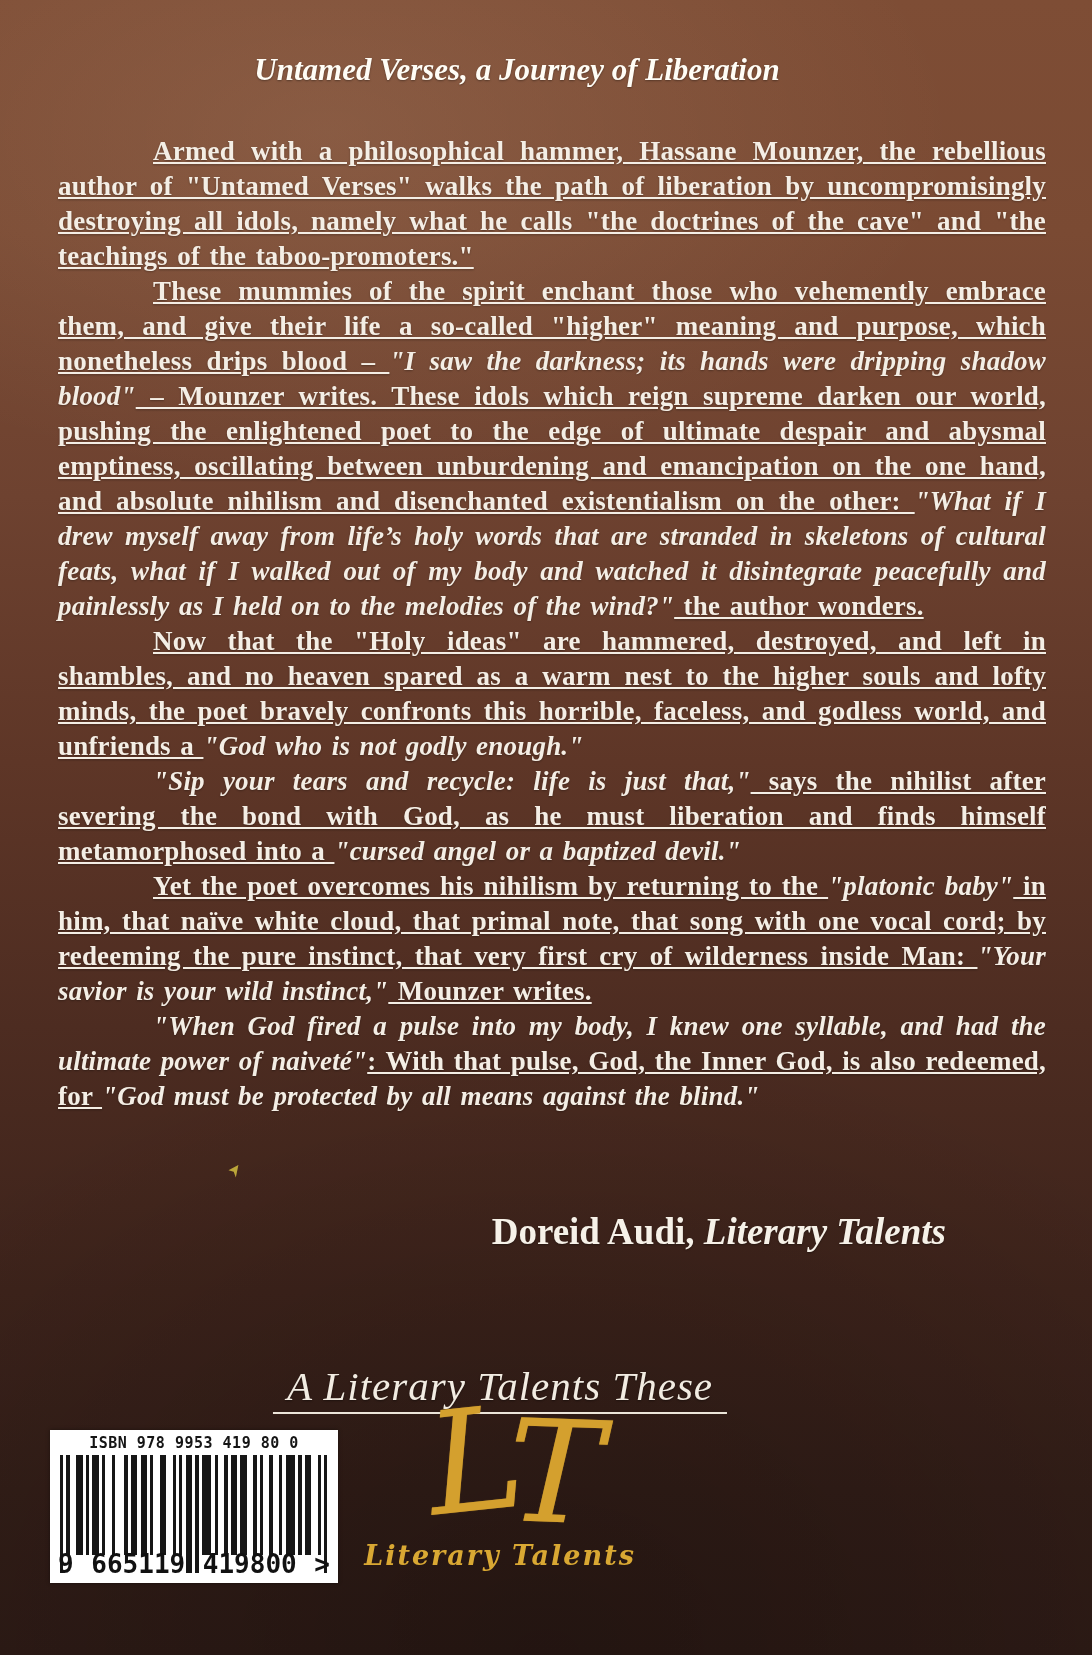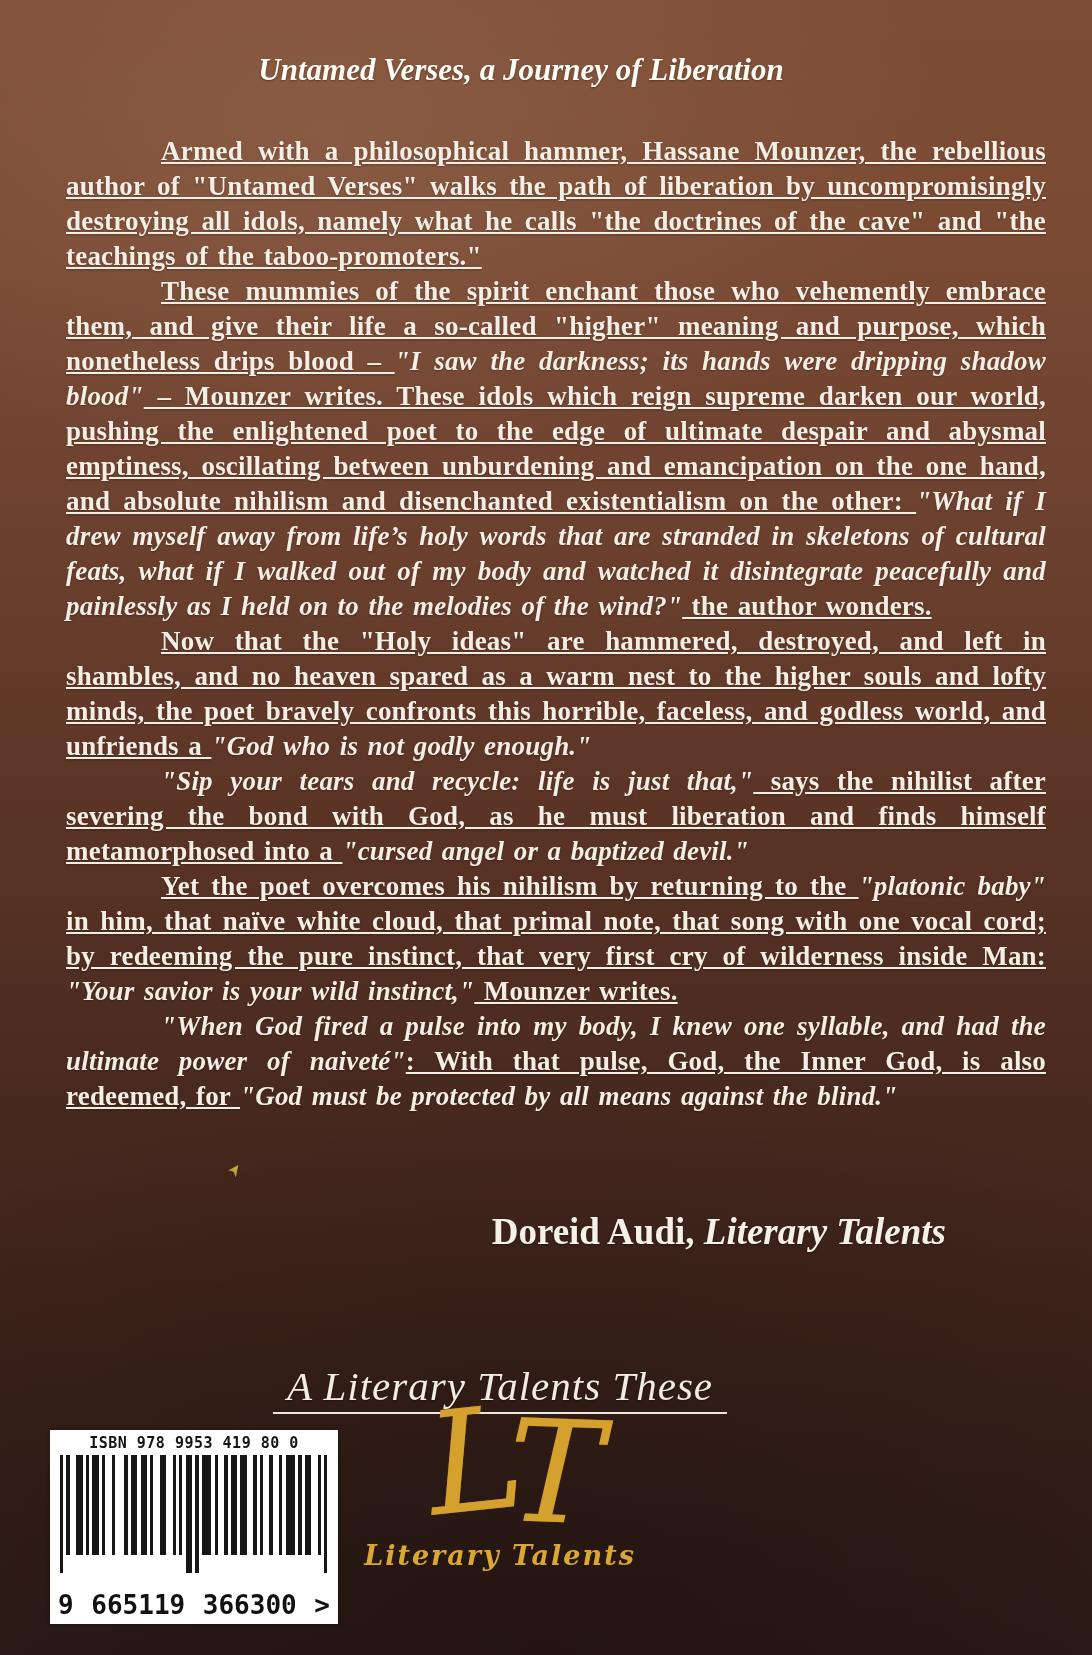--- a/index.html
+++ b/index.html
@@ -4,21 +4,21 @@
 <style>
   html,body{margin:0;padding:0;background:#111;}
   .page{
     position:relative;width:1092px;height:1655px;overflow:hidden;
     font-family:"Liberation Serif",serif;
     background:
       radial-gradient(ellipse 900px 500px at 30% 8%, rgba(255,230,200,0.10), rgba(0,0,0,0) 70%),
       radial-gradient(ellipse 1200px 900px at 50% 100%, rgba(0,0,0,0.25), rgba(0,0,0,0) 70%),
       linear-gradient(180deg,#7e4d35 0%,#7a4a33 14%,#6e4230 30%,#5e3627 46%,#4d2c21 62%,#3d231b 78%,#331e18 90%,#2e1b16 100%);
   }
-  .text-block{position:absolute;top:0;left:14px;right:0;padding:50px 46px 0 52px;color:#f4eee5;}
+  .text-block{position:absolute;top:0;left:6px;right:0;padding:50px 46px 0 52px;color:#f4eee5;}
   .title{
     margin:0 70px 44px 0;text-align:center;
     font-weight:bold;font-style:italic;font-size:31px;line-height:40px;color:#fffdf6;
     text-shadow:0 1px 2px rgba(0,0,0,0.35);
   }
   .synopsis p{
     margin:0;font-size:27px;line-height:35px;font-weight:bold;
     text-align:justify;text-indent:95px;word-spacing:2.5px;letter-spacing:0.2px;
     text-shadow:0 1px 2px rgba(0,0,0,0.3);
   }
@@ -29,21 +29,21 @@
     font-size:37px;font-weight:bold;color:#f6f1e8;text-shadow:0 1px 2px rgba(0,0,0,0.35);
   }
   .attribution .source{font-style:italic;}
   .imprint-banner{
     position:absolute;top:1364px;left:500px;transform:translateX(-50%);
     white-space:nowrap;font-style:italic;font-size:41px;line-height:44px;color:#f2ece2;
     padding:0 14px 4px;border-bottom:2px solid #ece5d9;letter-spacing:1px;
     text-shadow:0 1px 2px rgba(0,0,0,0.4);
   }
   .barcode{
-    position:absolute;left:50px;top:1430px;width:288px;height:194px;background:#ffffff;
+    position:absolute;left:50px;top:1430px;width:288px;height:153px;background:#ffffff;
     box-shadow:0 0 4px rgba(0,0,0,0.4);
   }
   .isbn-row{
     font-family:"DejaVu Sans Mono",monospace;font-size:15px;line-height:20px;
     color:#151515;text-align:center;padding-top:3px;letter-spacing:0.5px;font-weight:bold;
   }
   .bars{position:relative;height:100px;margin:2px 10px 0;display:flex;align-items:flex-start;width:268px;}
   .bar{height:100px;background:#161616;}
   .bar.space{background:transparent;}
   .bar.tall{height:118px;}
@@ -151,21 +151,21 @@
         <div class="bar space" style="width: 3.22892px;"></div>
         <div class="bar" style="width: 6.45783px;"></div>
         <div class="bar space" style="width: 6.45783px;"></div>
         <div class="bar" style="width: 3.22892px;"></div>
         <div class="bar space" style="width: 3.22892px;"></div>
         <div class="bar tall" style="width: 3.22892px;"></div>
       </div>
     <div class="digits-row">
       <span>9</span>
       <span>665119</span>
-      <span>366300</span>
+      <span>419800</span>
       <span>&gt;</span>
     </div>
   </div>
 
   <div class="logo">
     <span class="logo-letter logo-l">L</span>
     <span class="logo-letter logo-t">T</span>
     <span class="logo-caption">Literary Talents</span>
   </div>
 

